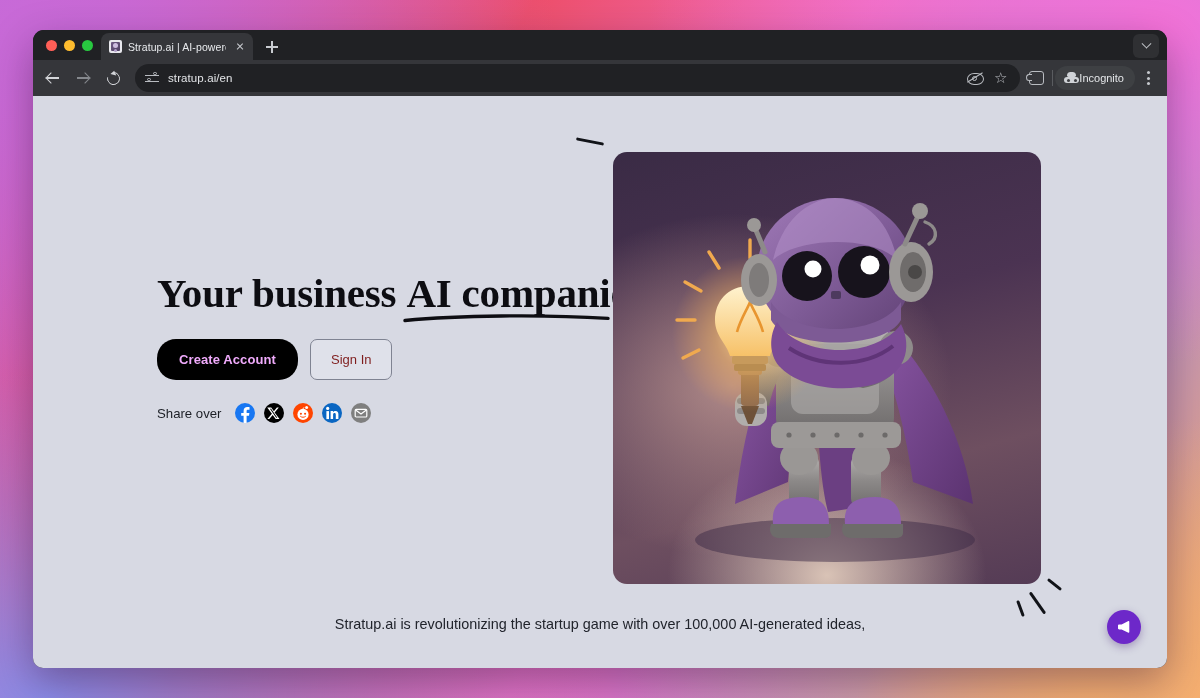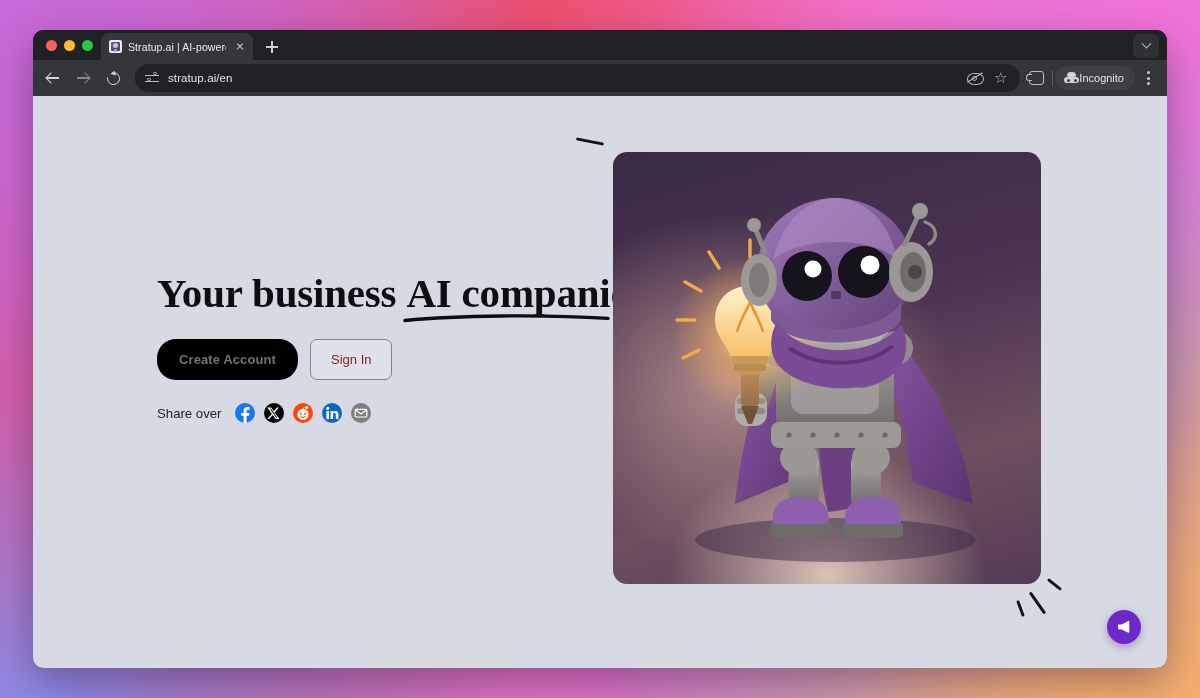--- a/index.html
+++ b/index.html
@@ -205,21 +205,21 @@
   }
   .hl-underline { position: relative; display: inline-block; }
   .hl-underline .stroke {
     position: absolute; left: -4px; right: -4px; bottom: -9px; height: 12px;
   }
   .subtitle {
     margin-top: 17px; font-size: 14.4px; line-height: 1.52; color: #21242c; max-width: 400px;
   }
   .cta-row { margin-top: 24px; display: flex; align-items: center; gap: 12px; }
   .btn-primary {
-    background: #000; color: #737373; font-size: 13px; font-weight: bold;
+    background: #000; color: #f0abfc; font-size: 13px; font-weight: bold;
     padding: 0 22px; height: 41px; border-radius: 19px; display: flex; align-items: center;
     justify-content: center; letter-spacing: .1px;
   }
   .btn-secondary {
     background: #dfe1ea; color: #7f1d1d; font-size: 13px; border: 1px solid #7f8392;
     padding: 0 20px; height: 41px; border-radius: 7px; display: flex; align-items: center;
     justify-content: center;
   }
   .share-row { margin-top: 23px; display: flex; align-items: center; gap: 9px; }
   .share-label { font-size: 13.2px; color: #1c1f26; margin-right: 4px; }
@@ -500,20 +500,24 @@
         <path d="M292 92 L 306 62" stroke="#8d8a89" stroke-width="5" stroke-linecap="round"></path>
         <circle cx="307" cy="59" r="8" fill="#9b9896"></circle>
         <path d="M312 70 C 324 74, 326 86, 316 92" stroke="#8d8a89" stroke-width="3.4" fill="none" stroke-linecap="round"></path>
 
         <path d="M164 170 C 186 206, 262 208, 288 172 C 300 196, 292 222, 262 232 C 226 242, 184 234, 166 214 C 156 202, 156 184, 164 170 Z" fill="#7b4b95"></path>
         <path d="M176 196 C 206 216, 252 216, 280 194" stroke="#5f3477" stroke-width="4" fill="none"></path>
       </svg>
     </div>
 
     <div class="stats">
+      <div class="stat-body">
+        <div>Stratup.ai is revolutionizing the startup game with over 100,000 AI-generated ideas,</div>
+
+      </div>
     </div>
 
     <div class="fab">
       <svg width="18" height="18" viewBox="0 0 18 18">
         <path fill="#fff" d="M13.4 3.1 6.6 6.4H4.2C3.5 6.4 3 6.9 3 7.6v2.6c0 .7.5 1.2 1.2 1.2h2.4l6.8 3.3c.4.2.9-.1.9-.6V3.7c0-.5-.5-.8-.9-.6z"></path>
       </svg>
     </div>
 
   </div>
 </div>

